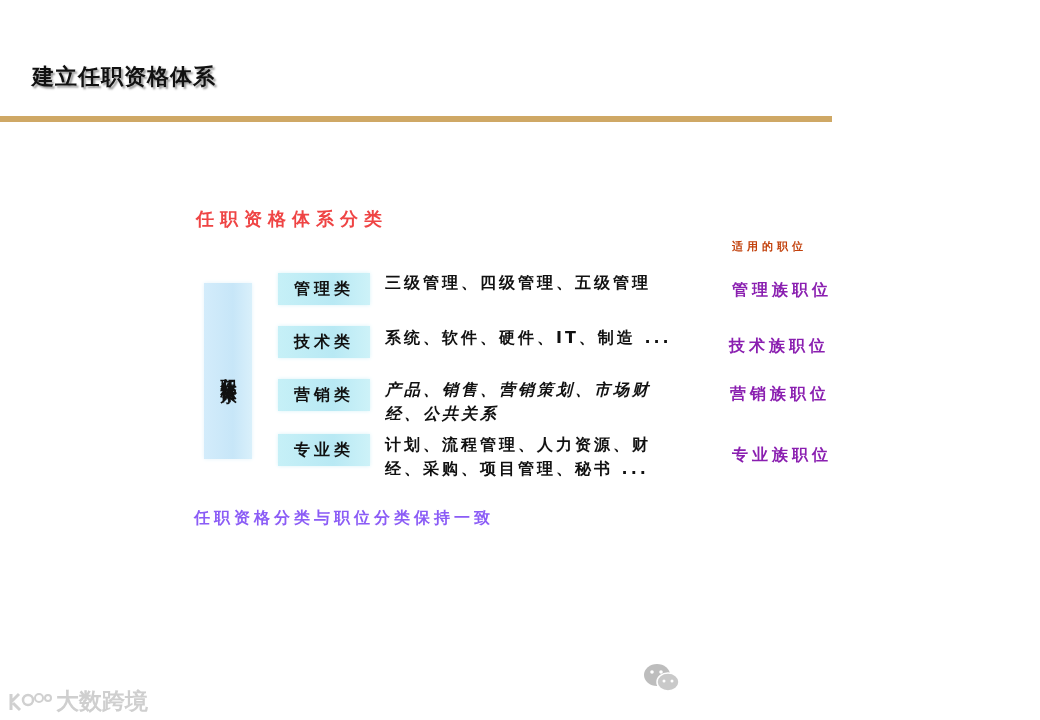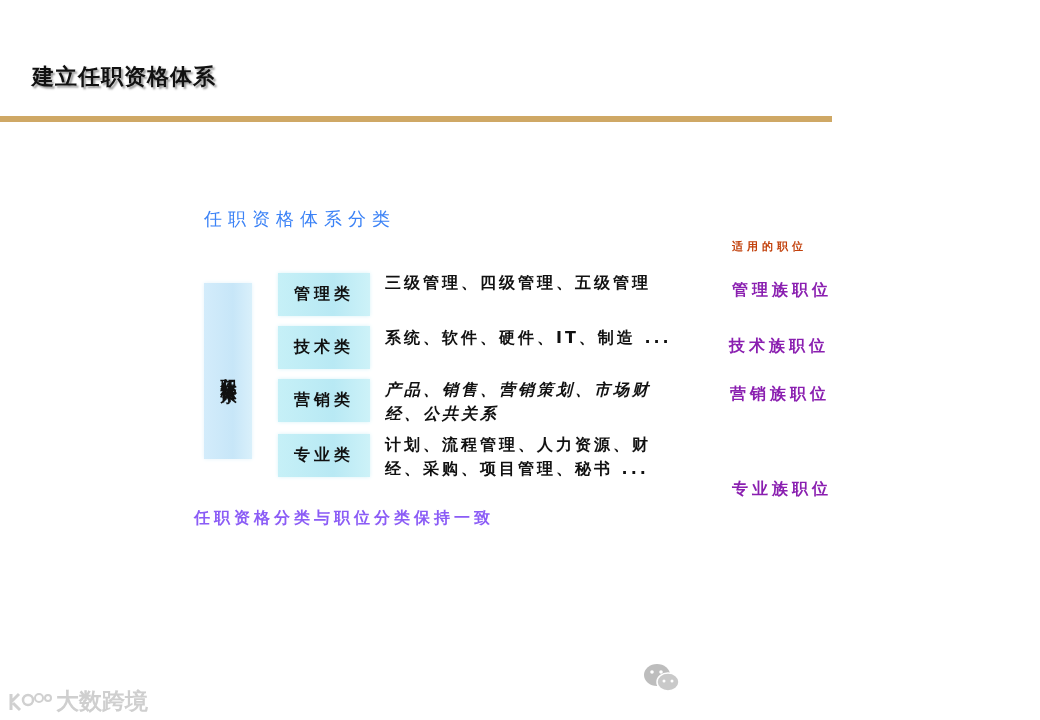--- a/index.html
+++ b/index.html
@@ -1,23 +1,23 @@
 <!DOCTYPE html>
 <html><head>
 <meta charset="utf-8">
 <style>
   html,body{margin:0;padding:0;}
   body{width:1040px;height:720px;background:#ffffff;position:relative;overflow:hidden;font-family:"DejaVu Sans","Liberation Sans",sans-serif;}
   .title{position:absolute;left:32px;top:62px;font-size:22px;font-weight:bold;color:#111;letter-spacing:1px;text-shadow:2px 2px 2px #999;}
   .rule{position:absolute;left:0;top:116px;width:832px;height:6px;background:#cfa865;}
-  .subtitle{position:absolute;left:204px;top:207px;font-size:18px;font-weight:normal;color:#3b82f6;letter-spacing:6px;}
+  .subtitle{position:absolute;left:196px;top:207px;font-size:18px;font-weight:bold;color:#ef4444;letter-spacing:6px;}
   .col-header{position:absolute;left:732px;top:239px;font-size:11px;font-weight:bold;color:#c2410c;letter-spacing:4px;}
   .vbox{position:absolute;left:204px;top:283px;width:48px;height:176px;background:linear-gradient(90deg,#d3ecfb,#c7e6f8 60%,#d9f0fb);box-shadow:0 0 4px #e3f3fb;display:flex;align-items:center;justify-content:center;}
   .vbox span{writing-mode:vertical-rl;font-size:16px;font-weight:bold;color:#111;letter-spacing:2px;}
-  .cat{position:absolute;left:278px;width:92px;height:43px;background:linear-gradient(90deg,#c6f0f7,#b8e9f4 60%,#cdf2f8);box-shadow:0 0 4px #d8f3f8;display:flex;align-items:center;justify-content:center;font-size:16px;font-weight:bold;color:#111;letter-spacing:4px;}
+  .cat{position:absolute;left:278px;width:92px;height:32px;background:linear-gradient(90deg,#c6f0f7,#b8e9f4 60%,#cdf2f8);box-shadow:0 0 4px #d8f3f8;display:flex;align-items:center;justify-content:center;font-size:16px;font-weight:bold;color:#111;letter-spacing:4px;}
   .desc{position:absolute;left:385px;width:310px;font-size:16px;font-weight:bold;color:#111;letter-spacing:3px;line-height:24px;}
   .pos{position:absolute;font-size:16px;font-weight:bold;color:#8a1fb0;letter-spacing:4px;}
   .footnote{position:absolute;left:194px;top:508px;font-size:16px;font-weight:bold;color:#8b5cf6;letter-spacing:4px;}
   .wm-right{position:absolute;left:642px;top:662px;display:flex;align-items:center;color:#b5b5b5;font-size:25px;}
   .wm-left{position:absolute;left:8px;top:686px;display:flex;align-items:center;color:#cfcfcf;font-size:23px;font-weight:bold;}
 </style>
 </head>
 <body>
 
 <div class="title">建立任职资格体系</div>
@@ -37,21 +37,21 @@
 <div class="cat" style="top:326px;">技术类</div>
 <div class="desc" style="top:326px;width:320px;">系统、软件、硬件、IT、制造 ...</div>
 <div class="pos" style="left:729px;top:336px;">技术族职位</div>
 
 <div class="cat" style="top:379px;">营销类</div>
 <div class="desc" style="top:378px;width:300px;font-style:italic;">产品、销售、营销策划、市场财经、公共关系</div>
 <div class="pos" style="left:730px;top:384px;">营销族职位</div>
 
 <div class="cat" style="top:434px;">专业类</div>
 <div class="desc" style="top:433px;width:300px;">计划、流程管理、人力资源、财经、采购、项目管理、秘书 ...</div>
-<div class="pos" style="left:732px;top:445px;margin-top:34px;">专业族职位</div>
+<div class="pos" style="left:732px;top:445px;">专业族职位</div>
 
 <div class="footnote">任职资格分类与职位分类保持一致</div>
 
 <div class="wm-right">
   <svg width="40" height="32" viewBox="0 0 40 32">
     <ellipse cx="15" cy="13" rx="13" ry="11" fill="#bdbdbd"></ellipse>
     <ellipse cx="26" cy="20" rx="11" ry="9" fill="#c9c9c9" stroke="#fff" stroke-width="1.5"></ellipse>
     <circle cx="10" cy="10" r="1.8" fill="#fff"></circle>
       <circle cx="19" cy="10" r="1.8" fill="#fff"></circle>
     <circle cx="22" cy="19" r="1.5" fill="#fff"></circle>

